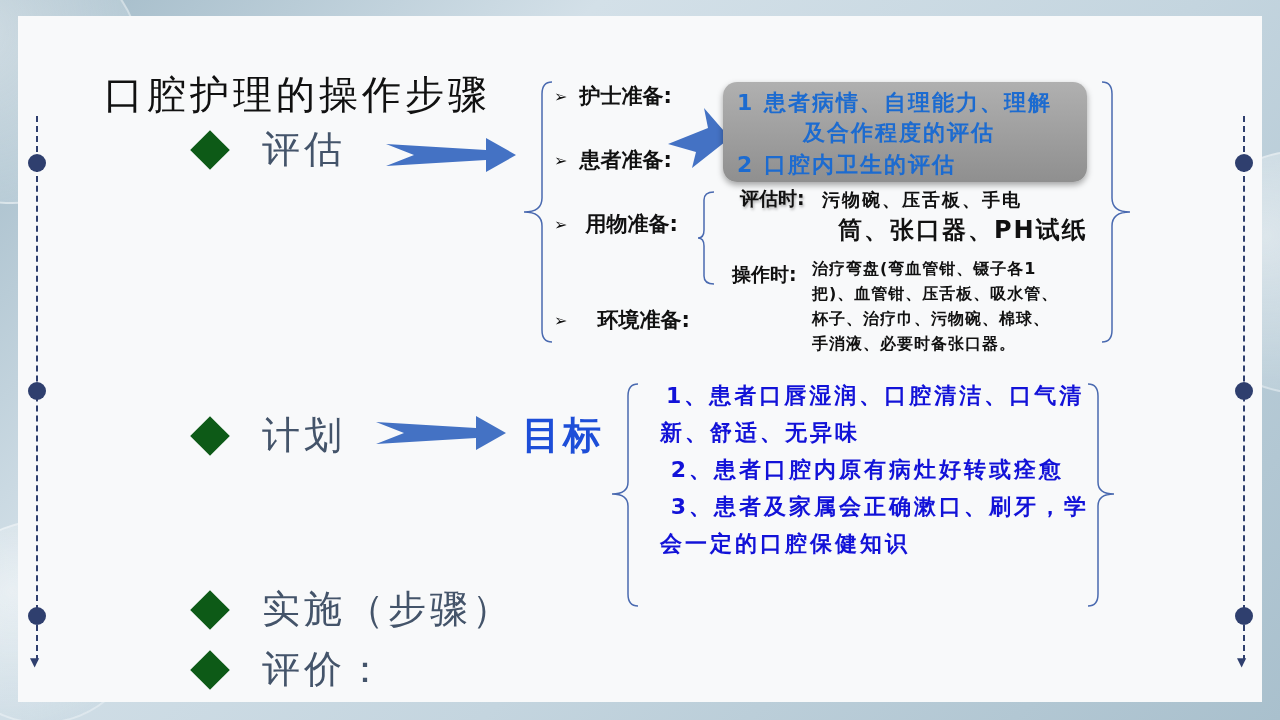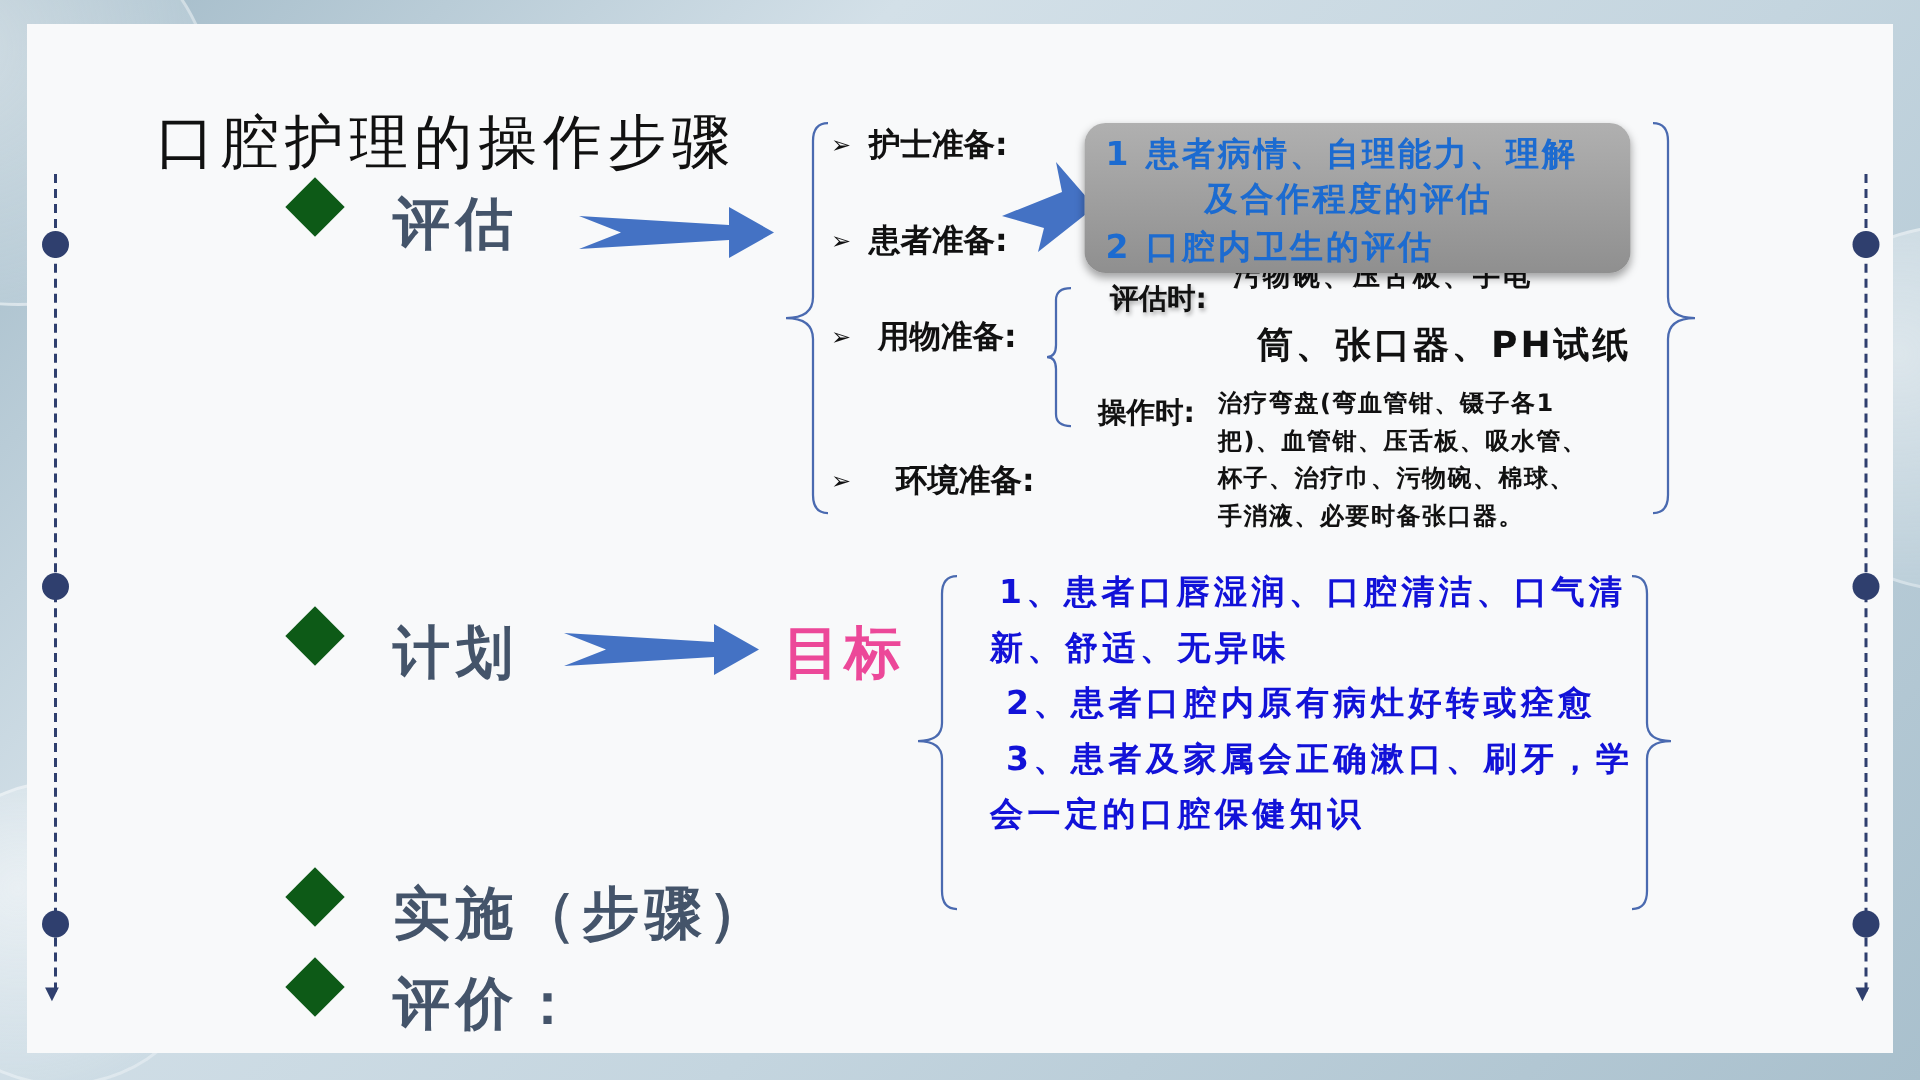--- a/index.html
+++ b/index.html
@@ -6,21 +6,21 @@
   body{width:1280px;height:720px;overflow:hidden;position:relative;
     background:linear-gradient(135deg,#9fb8c6 0%,#d3e0e8 30%,#c4d5df 60%,#a9c0cd 100%);
     font-family:"DejaVu Serif","Liberation Serif",serif;}
   .bubble{position:absolute;border-radius:50%;border:2px solid rgba(255,255,255,0.35);
     background:radial-gradient(circle at 35% 35%,rgba(255,255,255,0.5),rgba(160,190,205,0.2));}
   .card{position:absolute;left:18px;top:16px;width:1244px;height:686px;background:#f8f9fa;}
   .abs{position:absolute;}
   .timeline{position:absolute;width:3px;border-left:2px dashed #2f3f6e;}
   .dot{position:absolute;width:18px;height:18px;border-radius:50%;background:#2f3f6e;}
   .title{font-size:39px;color:#111;letter-spacing:4px;font-family:"DejaVu Serif",serif;}
-  .main-item{font-size:38px;color:#44546a;font-weight:bold;letter-spacing:4px;display:flex;}
+  .main-item{font-size:38px;color:#44546a;font-weight:normal;letter-spacing:4px;display:flex;align-items:center;}
   .diamond{width:28px;height:28px;background:#0d5a17;transform:rotate(45deg);margin-right:38px;flex:none;}
   .prep{font-size:21px;font-weight:bold;color:#111;font-family:"DejaVu Sans",sans-serif;display:flex;align-items:center;}
   .prep .tri{font-size:16px;margin-right:12px;}
   .popup{position:absolute;left:723px;top:82px;width:364px;height:100px;border-radius:14px;
     background:linear-gradient(#b0b0b0,#8f8f8f);box-shadow:0 3px 6px rgba(0,0,0,0.35);
     color:#1c6bd0;font-weight:bold;font-size:22px;font-family:"DejaVu Sans",sans-serif;letter-spacing:2px;}
   .goal{position:absolute;left:660px;top:377px;width:430px;color:#1212d8;font-weight:bold;font-size:22px;line-height:37px;
     font-family:"DejaVu Sans",sans-serif;letter-spacing:3px;}
   .small{font-family:"DejaVu Sans",sans-serif;font-weight:bold;color:#111;}
 </style>
@@ -96,38 +96,38 @@
 <div class="abs prep" style="left:554px;top:306px;">
   <span class="tri">➢</span>
   <span style="margin-left:18px;">环境准备:</span>
 </div>
 
 <svg class="abs" style="left:696px;top:190px;" width="20" height="96" viewBox="0 0 20 96">
   <path d="M18,2 Q8,2 8,10 L8,40 Q8,48 2,48 Q8,48 8,56 L8,86 Q8,94 18,94" fill="none" stroke="#4a6ab0" stroke-width="1.5"></path>
 </svg>
 
 <div class="abs small" style="left:740px;top:186px;font-size:19px;text-shadow:1px 2px 3px rgba(0,0,0,0.3);">评估时:</div>
-<div class="abs small" style="left:822px;top:172px;font-size:18px;letter-spacing:2px;">污物碗、压舌板、手电</div>
+<div class="abs small" style="left:822px;top:188px;font-size:18px;letter-spacing:2px;">污物碗、压舌板、手电</div>
 <div class="abs small" style="left:838px;top:214px;font-size:24px;letter-spacing:2px;">筒、张口器、PH试纸</div>
 
 <div class="abs small" style="left:732px;top:262px;font-size:19px;">操作时:</div>
 <div class="abs small" style="left:812px;top:256px;font-size:16px;line-height:25px;letter-spacing:1px;">
   <div>治疗弯盘(弯血管钳、镊子各1</div>
   <div>把)、血管钳、压舌板、吸水管、</div>
   <div>杯子、治疗巾、污物碗、棉球、</div>
   <div>手消液、必要时备张口器。</div>
 </div>
 
 <div class="popup">
   <div style="position:absolute;left:14px;top:6px;">1  患者病情、自理能力、理解</div>
   <div style="position:absolute;left:80px;top:36px;">及合作程度的评估</div>
   <div style="position:absolute;left:14px;top:68px;">2  口腔内卫生的评估</div>
 </div>
 
-<div class="abs" style="left:522px;top:410px;font-size:38px;font-weight:bold;color:#ec4899;font-family:'DejaVu Sans',sans-serif;letter-spacing:3px;">目标</div>
+<div class="abs" style="left:522px;top:410px;font-size:38px;font-weight:bold;color:#1d4ed8;font-family:'DejaVu Sans',sans-serif;letter-spacing:3px;">目标</div>
 
 <svg class="abs" style="left:610px;top:382px;" width="30" height="226" viewBox="0 0 30 226">
   <path d="M28,2 Q18,2 18,14 L18,100 Q18,112 2,112 Q18,112 18,124 L18,212 Q18,224 28,224" fill="none" stroke="#4a6ab0" stroke-width="1.5"></path>
 </svg>
 <svg class="abs" style="left:1086px;top:382px;" width="30" height="226" viewBox="0 0 30 226">
   <path d="M2,2 Q12,2 12,14 L12,100 Q12,112 28,112 Q12,112 12,124 L12,212 Q12,224 2,224" fill="none" stroke="#4a6ab0" stroke-width="1.5"></path>
 </svg>
 
 <div class="goal">
   <div style="text-indent:6px;">1、患者口唇湿润、口腔清洁、口气清新、舒适、无异味</div>

